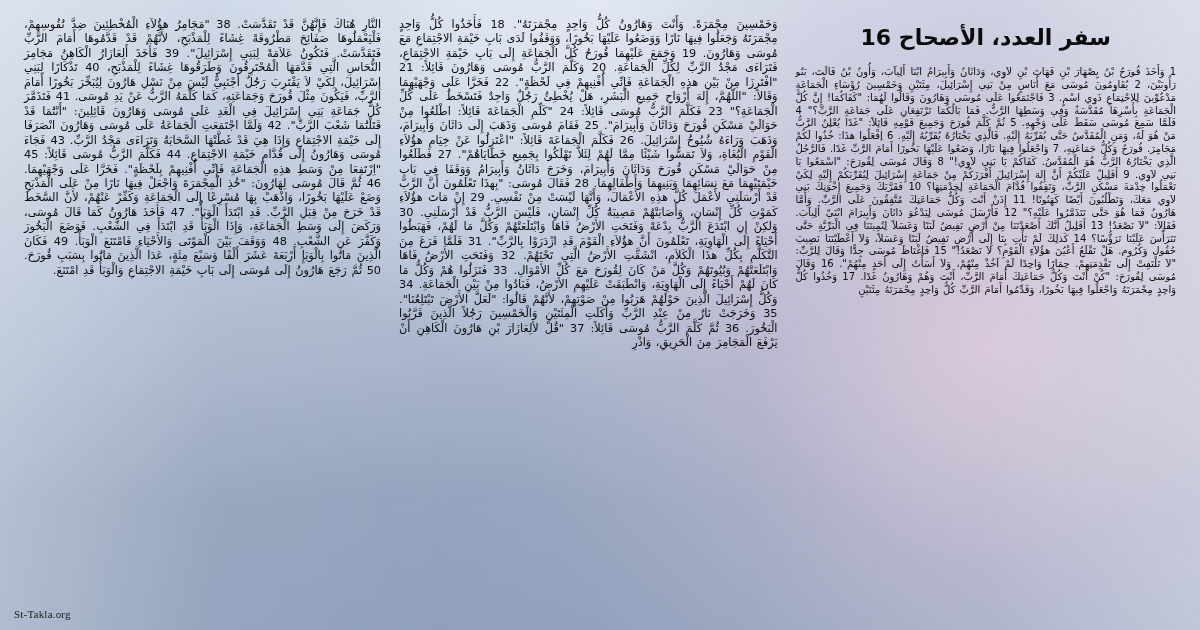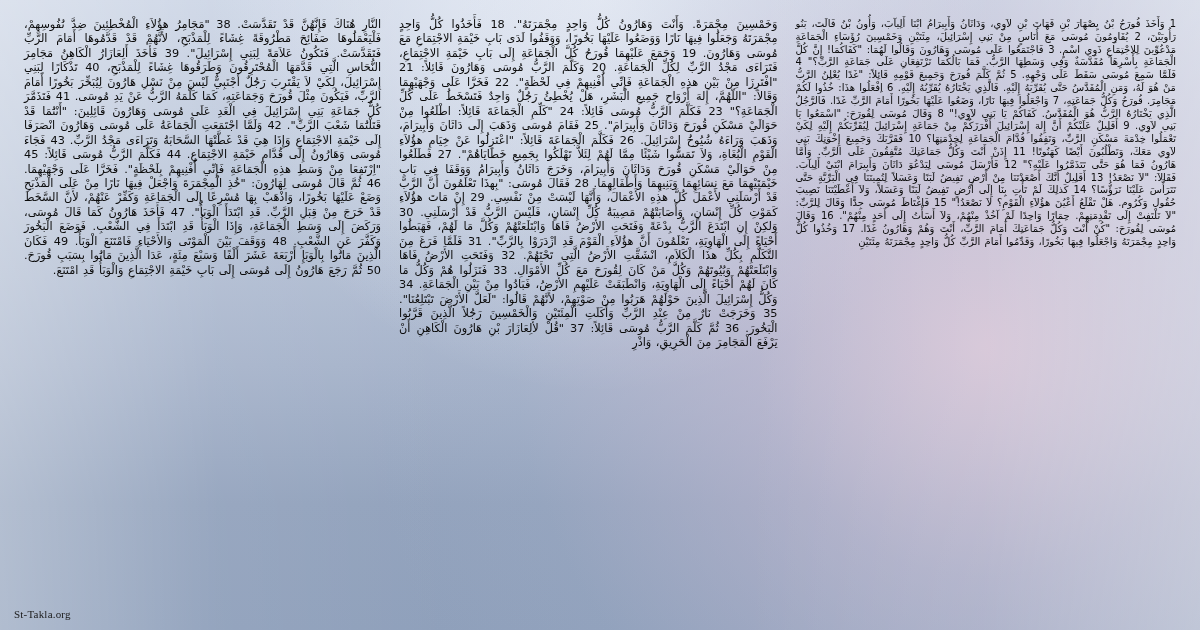--- a/index.html
+++ b/index.html
@@ -70,20 +70,21 @@
   .col-mid{ order:2; }
   .col-left{ order:1; }
 </style>
 </head>
 <body>
 
 <div class="page">
   <div class="content">
 
     <div class="col col-left">
+      <div class="title">سفر العدد، الأصحاح 16</div>
       <div class="body">1 وَأَخَذَ قُورَحُ بْنُ يِصْهَارَ بْنِ قَهَاتَ بْنِ لاَوِي، وَدَاثَانُ وَأَبِيرَامُ ابْنَا أَلِيآبَ، وَأُونُ بْنُ فَالَتَ، بَنُو رَأُوبَيْنَ، 2 يُقَاوِمُونَ مُوسَى مَعَ أُنَاسٍ مِنْ بَنِي إِسْرَائِيلَ، مِئَتَيْنِ وَخَمْسِينَ رُؤَسَاءِ الْجَمَاعَةِ مَدْعُوِّينَ لِلاجْتِمَاعِ ذَوِي اسْمٍ. 3 فَاجْتَمَعُوا عَلَى مُوسَى وَهَارُونَ وَقَالُوا لَهُمَا: "كَفَاكُمَا! إِنَّ كُلَّ الْجَمَاعَةِ بِأَسْرِهَا مُقَدَّسَةٌ وَفِي وَسَطِهَا الرَّبُّ. فَمَا بَالُكُمَا تَرْتَفِعَانِ عَلَى جَمَاعَةِ الرَّبِّ؟" 4 فَلَمَّا سَمِعَ مُوسَى سَقَطَ عَلَى وَجْهِهِ. 5 ثُمَّ كَلَّمَ قُورَحَ وَجَمِيعَ قَوْمِهِ قَائِلاً: "غَدًا يُعْلِنُ الرَّبُّ مَنْ هُوَ لَهُ، وَمَنِ الْمُقَدَّسُ حَتَّى يُقَرِّبَهُ إِلَيْهِ. فَالَّذِي يَخْتَارُهُ يُقَرِّبُهُ إِلَيْهِ. 6 اِفْعَلُوا هذَا: خُذُوا لَكُمْ مَجَامِرَ. قُورَحُ وَكُلُّ جَمَاعَتِهِ، 7 وَاجْعَلُوا فِيهَا نَارًا، وَضَعُوا عَلَيْهَا بَخُورًا أَمَامَ الرَّبِّ غَدًا. فَالرَّجُلُ الَّذِي يَخْتَارُهُ الرَّبُّ هُوَ الْمُقَدَّسُ. كَفَاكُمْ يَا بَنِي لاَوِي!" 8 وَقَالَ مُوسَى لِقُورَحَ: "اسْمَعُوا يَا بَنِي لاَوِي. 9 أَقَلِيلٌ عَلَيْكُمْ أَنَّ إِلهَ إِسْرَائِيلَ أَفْرَزَكُمْ مِنْ جَمَاعَةِ إِسْرَائِيلَ لِيُقَرِّبَكُمْ إِلَيْهِ لِكَيْ تَعْمَلُوا خِدْمَةَ مَسْكَنِ الرَّبِّ، وَتَقِفُوا قُدَّامَ الْجَمَاعَةِ لِخِدْمَتِهَا؟ 10 فَقَرَّبَكَ وَجَمِيعَ إِخْوَتِكَ بَنِي لاَوِي مَعَكَ، وَتَطْلُبُونَ أَيْضًا كَهَنُوتًا! 11 إِذَنْ أَنْتَ وَكُلُّ جَمَاعَتِكَ مُتَّفِقُونَ عَلَى الرَّبِّ. وَأَمَّا هَارُونُ فَمَا هُوَ حَتَّى تَتَذَمَّرُوا عَلَيْهِ؟" 12 فَأَرْسَلَ مُوسَى لِيَدْعُوَ دَاثَانَ وَأَبِيرَامَ ابْنَيْ أَلِيآبَ. فَقَالاَ: "لاَ نَصْعَدُ! 13 أَقَلِيلٌ أَنَّكَ أَصْعَدْتَنَا مِنْ أَرْضٍ تَفِيضُ لَبَنًا وَعَسَلاً لِتُمِيتَنَا فِي الْبَرِّيَّةِ حَتَّى تَتَرَأَّسَ عَلَيْنَا تَرَؤُّسًا؟ 14 كَذلِكَ لَمْ تَأْتِ بِنَا إِلَى أَرْضٍ تَفِيضُ لَبَنًا وَعَسَلاً، وَلاَ أَعْطَيْتَنَا نَصِيبَ حُقُول وَكُرُوم. هَلْ تَقْلَعُ أَعْيُنَ هؤُلاَءِ الْقَوْمِ؟ لاَ نَصْعَدُ!" 15 فَاغْتَاظَ مُوسَى جِدًّا وَقَالَ لِلرَّبِّ: "لاَ تَلْتَفِتْ إِلَى تَقْدِمَتِهِمْ. حِمَارًا وَاحِدًا لَمْ آخُذْ مِنْهُمْ، وَلاَ أَسَأْتُ إِلَى أَحَدٍ مِنْهُمْ". 16 وَقَالَ مُوسَى لِقُورَحَ: "كُنْ أَنْتَ وَكُلُّ جَمَاعَتِكَ أَمَامَ الرَّبِّ، أَنْتَ وَهُمْ وَهَارُونُ غَدًا. 17 وَخُذُوا كُلُّ وَاحِدٍ مِجْمَرَتَهُ وَاجْعَلُوا فِيهَا بَخُورًا، وَقَدِّمُوا أَمَامَ الرَّبِّ كُلُّ وَاحِدٍ مِجْمَرَتَهُ مِئَتَيْنِ</div>
     </div>
 
     <div class="col col-mid">
       <div class="body">وَخَمْسِينَ مِجْمَرَةً. وَأَنْتَ وَهَارُونُ كُلُّ وَاحِدٍ مِجْمَرَتَهُ". 18 فَأَخَذُوا كُلُّ وَاحِدٍ مِجْمَرَتَهُ وَجَعَلُوا فِيهَا نَارًا وَوَضَعُوا عَلَيْهَا بَخُورًا، وَوَقَفُوا لَدَى بَابِ خَيْمَةِ الاجْتِمَاعِ مَعَ مُوسَى وَهَارُونَ. 19 وَجَمَعَ عَلَيْهِمَا قُورَحُ كُلَّ الْجَمَاعَةِ إِلَى بَابِ خَيْمَةِ الاجْتِمَاعِ، فَتَرَاءَى مَجْدُ الرَّبِّ لِكُلِّ الْجَمَاعَةِ. 20 وَكَلَّمَ الرَّبُّ مُوسَى وَهَارُونَ قَائِلاً: 21 "افْتَرِزَا مِنْ بَيْنِ هذِهِ الْجَمَاعَةِ فَإِنِّي أُفْنِيهِمْ فِي لَحْظَةٍ". 22 فَخَرَّا عَلَى وَجْهَيْهِمَا وَقَالاَ: "اللّهُمَّ، إِلهَ أَرْوَاحِ جَمِيعِ الْبَشَرِ، هَلْ يُخْطِئُ رَجُلٌ وَاحِدٌ فَتَسْخَطُ عَلَى كُلِّ الْجَمَاعَةِ؟" 23 فَكَلَّمَ الرَّبُّ مُوسَى قَائِلاً: 24 "كَلِّمِ الْجَمَاعَةَ قَائِلاً: اطْلَعُوا مِنْ حَوَالَيْ مَسْكَنِ قُورَحَ وَدَاثَانَ وَأَبِيرَامَ". 25 فَقَامَ مُوسَى وَذَهَبَ إِلَى دَاثَانَ وَأَبِيرَامَ، وَذَهَبَ وَرَاءَهُ شُيُوخُ إِسْرَائِيلَ. 26 فَكَلَّمَ الْجَمَاعَةَ قَائِلاً: "اعْتَزِلُوا عَنْ خِيَامِ هؤُلاَءِ الْقَوْمِ الْبُغَاةِ، وَلاَ تَمَسُّوا شَيْئًا مِمَّا لَهُمْ لِئَلاَّ تَهْلَكُوا بِجَمِيعِ خَطَايَاهُمْ". 27 فَطَلَعُوا مِنْ حَوَالَيْ مَسْكَنِ قُورَحَ وَدَاثَانَ وَأَبِيرَامَ، وَخَرَجَ دَاثَانُ وَأَبِيرَامُ وَوَقَفَا فِي بَابِ خَيْمَتَيْهِمَا مَعَ نِسَائِهِمَا وَبَنِيهِمَا وَأَطْفَالِهِمَا. 28 فَقَالَ مُوسَى: "بِهذَا تَعْلَمُونَ أَنَّ الرَّبَّ قَدْ أَرْسَلَنِي لأَعْمَلَ كُلَّ هذِهِ الأَعْمَالَ، وَأَنَّهَا لَيْسَتْ مِنْ نَفْسِي. 29 إِنْ مَاتَ هؤُلاَءِ كَمَوْتِ كُلِّ إِنْسَانٍ، وَأَصَابَتْهُمْ مَصِيبَةُ كُلِّ إِنْسَانٍ، فَلَيْسَ الرَّبُّ قَدْ أَرْسَلَنِي. 30 وَلكِنْ إِنِ ابْتَدَعَ الرَّبُّ بِدْعَةً وَفَتَحَتِ الأَرْضُ فَاهَا وَابْتَلَعَتْهُمْ وَكُلَّ مَا لَهُمْ، فَهَبَطُوا أَحْيَاءً إِلَى الْهَاوِيَةِ، تَعْلَمُونَ أَنَّ هؤُلاَءِ الْقَوْمَ قَدِ ازْدَرَوْا بِالرَّبِّ". 31 فَلَمَّا فَرَغَ مِنَ التَّكَلُّمِ بِكُلِّ هذَا الْكَلاَمِ، انْشَقَّتِ الأَرْضُ الَّتِي تَحْتَهُمْ. 32 وَفَتَحَتِ الأَرْضُ فَاهَا وَابْتَلَعَتْهُمْ وَبُيُوتَهُمْ وَكُلَّ مَنْ كَانَ لِقُورَحَ مَعَ كُلِّ الأَمْوَالِ. 33 فَنَزَلُوا هُمْ وَكُلُّ مَا كَانَ لَهُمْ أَحْيَاءً إِلَى الْهَاوِيَةِ، وَانْطَبَقَتْ عَلَيْهِمِ الأَرْضُ، فَبَادُوا مِنْ بَيْنِ الْجَمَاعَةِ. 34 وَكُلُّ إِسْرَائِيلَ الَّذِينَ حَوْلَهُمْ هَرَبُوا مِنْ صَوْتِهِمْ، لأَنَّهُمْ قَالُوا: "لَعَلَّ الأَرْضَ تَبْتَلِعُنَا". 35 وَخَرَجَتْ نَارٌ مِنْ عِنْدِ الرَّبِّ وَأَكَلَتِ الْمِئَتَيْنِ وَالْخَمْسِينَ رَجُلاً الَّذِينَ قَرَّبُوا الْبَخُورَ. 36 ثُمَّ كَلَّمَ الرَّبُّ مُوسَى قَائِلاً: 37 "قُلْ لأَلِعَازَارَ بْنِ هَارُونَ الْكَاهِنِ أَنْ يَرْفَعَ الْمَجَامِرَ مِنَ الْحَرِيقِ، وَاذْرِ</div>
     </div>
 
     <div class="col col-right">
       <div class="body">النَّارِ هُنَاكَ فَإِنَّهُنَّ قَدْ تَقَدَّسَتْ. 38 "مَجَامِرُ هؤُلاَءِ الْمُخْطِئِينَ ضِدَّ نُفُوسِهِمْ، فَلْيَعْمَلُوهَا صَفَائِحَ مَطْرُوقَةً غِشَاءً لِلْمَذْبَحِ، لأَنَّهُمْ قَدْ قَدَّمُوهَا أَمَامَ الرَّبِّ فَتَقَدَّسَتْ. فَتَكُونُ عَلاَمَةً لِبَنِي إِسْرَائِيلَ". 39 فَأَخَذَ أَلِعَازَارُ الْكَاهِنُ مَجَامِرَ النُّحَاسِ الَّتِي قَدَّمَهَا الْمُحْتَرِقُونَ وَطَرَقُوهَا غِشَاءً لِلْمَذْبَحِ، 40 تَذْكَارًا لِبَنِي إِسْرَائِيلَ، لِكَيْ لاَ يَقْتَرِبَ رَجُلٌ أَجْنَبِيٌّ لَيْسَ مِنْ نَسْلِ هَارُونَ لِيُبَخِّرَ بَخُورًا أَمَامَ الرَّبِّ، فَيَكُونَ مِثْلَ قُورَحَ وَجَمَاعَتِهِ، كَمَا كَلَّمَهُ الرَّبُّ عَنْ يَدِ مُوسَى. 41 فَتَذَمَّرَ كُلُّ جَمَاعَةِ بَنِي إِسْرَائِيلَ فِي الْغَدِ عَلَى مُوسَى وَهَارُونَ قَائِلِينَ: "أَنْتُمَا قَدْ قَتَلْتُمَا شَعْبَ الرَّبِّ". 42 وَلَمَّا اجْتَمَعَتِ الْجَمَاعَةُ عَلَى مُوسَى وَهَارُونَ انْصَرَفَا إِلَى خَيْمَةِ الاجْتِمَاعِ وَإِذَا هِيَ قَدْ غَطَّتْهَا السَّحَابَةُ وَتَرَاءَى مَجْدُ الرَّبِّ. 43 فَجَاءَ مُوسَى وَهَارُونُ إِلَى قُدَّامِ خَيْمَةِ الاجْتِمَاعِ. 44 فَكَلَّمَ الرَّبُّ مُوسَى قَائِلاً: 45 "اِرْتَفِعَا مِنْ وَسَطِ هذِهِ الْجَمَاعَةِ فَإِنِّي أُفْنِيهِمْ بِلَحْظَةٍ". فَخَرَّا عَلَى وَجْهَيْهِمَا. 46 ثُمَّ قَالَ مُوسَى لِهَارُونَ: "خُذِ الْمِجْمَرَةَ وَاجْعَلْ فِيهَا نَارًا مِنْ عَلَى الْمَذْبَحِ وَضَعْ عَلَيْهَا بَخُورًا، وَاذْهَبْ بِهَا مُسْرِعًا إِلَى الْجَمَاعَةِ وَكَفِّرْ عَنْهُمْ، لأَنَّ السَّخَطَ قَدْ خَرَجَ مِنْ قِبَلِ الرَّبِّ. قَدِ ابْتَدَأَ الْوَبَأُ". 47 فَأَخَذَ هَارُونُ كَمَا قَالَ مُوسَى، وَرَكَضَ إِلَى وَسَطِ الْجَمَاعَةِ، وَإِذَا الْوَبَأُ قَدِ ابْتَدَأَ فِي الشَّعْبِ. فَوَضَعَ الْبَخُورَ وَكَفَّرَ عَنِ الشَّعْبِ. 48 وَوَقَفَ بَيْنَ الْمَوْتَى وَالأَحْيَاءِ فَامْتَنَعَ الْوَبَأُ. 49 فَكَانَ الَّذِينَ مَاتُوا بِالْوَبَإِ أَرْبَعَةَ عَشَرَ أَلْفًا وَسَبْعَ مِئَةٍ، عَدَا الَّذِينَ مَاتُوا بِسَبَبِ قُورَحَ. 50 ثُمَّ رَجَعَ هَارُونُ إِلَى مُوسَى إِلَى بَابِ خَيْمَةِ الاجْتِمَاعِ وَالْوَبَأُ قَدِ امْتَنَعَ.</div>
     </div>

